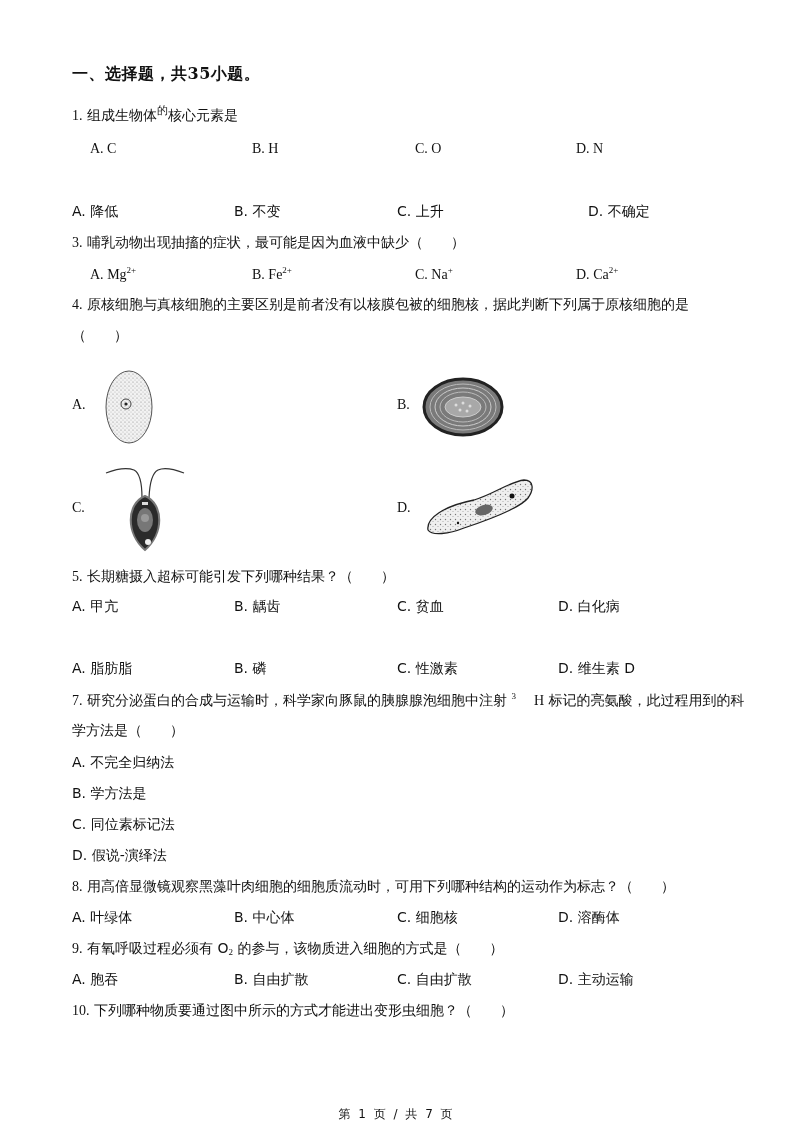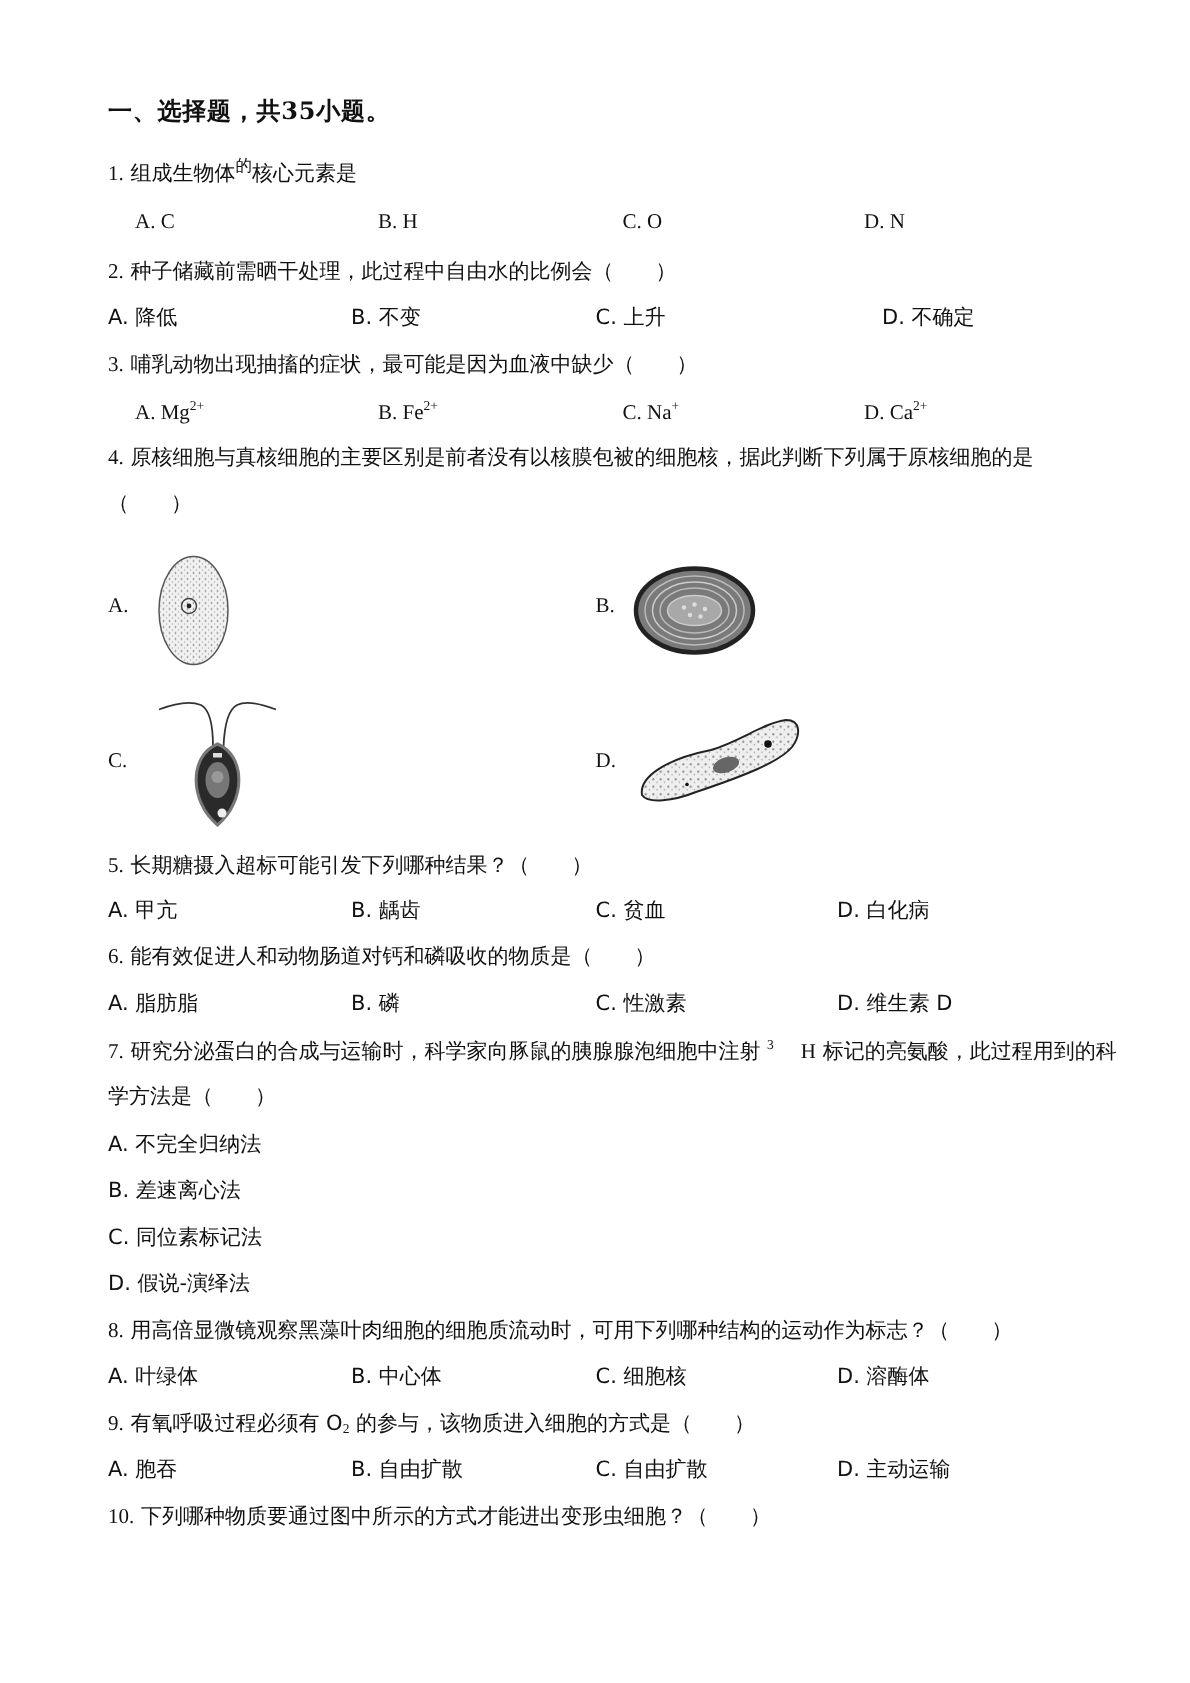--- a/index.html
+++ b/index.html
@@ -31,24 +31,20 @@
 
   <div class="line" style="top:107px">
     <span class="num">1.</span>
     <span>组成生物体</span><span class="raised">的</span><span>核心元素是</span>
   </div>
   <div class="opt latin" style="left:72px;top:141px">A. C</div>
   <div class="opt latin" style="left:234px;top:141px">B. H</div>
   <div class="opt latin" style="left:397px;top:141px">C. O</div>
   <div class="opt latin" style="left:558px;top:141px">D. N</div>
 
-  <div class="line" style="top:172px">
-    <span class="num">2.</span>
-    <span>种子储藏前需晒干处理，此过程中自由水的比例会（　　）</span>
-  </div>
   <div class="opt" style="left:72px;top:203px">A.  降低</div>
   <div class="opt" style="left:234px;top:203px">B.  不变</div>
   <div class="opt" style="left:397px;top:203px">C.  上升</div>
   <div class="opt" style="left:588px;top:203px">D.  不确定</div>
 
   <div class="line" style="top:234px">
     <span class="num">3.</span>
     <span>哺乳动物出现抽搐的症状，最可能是因为血液中缺少（　　）</span>
   </div>
   <div class="opt latin" style="left:72px;top:265px">
@@ -126,36 +122,32 @@
 
   <div class="line" style="top:568px">
     <span class="num">5.</span>
     <span>长期糖摄入超标可能引发下列哪种结果？（　　）</span>
   </div>
   <div class="opt" style="left:72px;top:598px">A.  甲亢</div>
   <div class="opt" style="left:234px;top:598px">B.  龋齿</div>
   <div class="opt" style="left:397px;top:598px">C.  贫血</div>
   <div class="opt" style="left:558px;top:598px">D.  白化病</div>
 
-  <div class="line" style="top:629px">
-    <span class="num">6.</span>
-    <span>能有效促进人和动物肠道对钙和磷吸收的物质是（　　）</span>
-  </div>
   <div class="opt" style="left:72px;top:660px">A.  脂肪脂</div>
   <div class="opt" style="left:234px;top:660px">B.  磷</div>
   <div class="opt" style="left:397px;top:660px">C.  性激素</div>
   <div class="opt" style="left:558px;top:660px">D.  维生素 D</div>
 
   <div class="line" style="top:691px">
     <span class="num">7.</span>
     <span>研究分泌蛋白的合成与运输时，科学家向豚鼠的胰腺腺泡细胞中注射 </span><sup>3</sup><span class="latin">H</span><span> 标记的亮氨酸，此过程用到的科</span>
   </div>
   <div class="line" style="top:722px">学方法是（　　）</div>
   <div class="opt" style="left:72px;top:754px">A.  不完全归纳法</div>
-  <div class="opt" style="left:72px;top:785px">B.  差速离心法</div>
+  <div class="opt" style="left:72px;top:785px">B.  学方法是</div>
   <div class="opt" style="left:72px;top:816px">C.  同位素标记法</div>
   <div class="opt" style="left:72px;top:847px">D.  假说-演绎法</div>
 
   <div class="line" style="top:878px">
     <span class="num">8.</span>
     <span>用高倍显微镜观察黑藻叶肉细胞的细胞质流动时，可用下列哪种结构的运动作为标志？（　　）</span>
   </div>
   <div class="opt" style="left:72px;top:909px">A.  叶绿体</div>
   <div class="opt" style="left:234px;top:909px">B.  中心体</div>
   <div class="opt" style="left:397px;top:909px">C.  细胞核</div>
@@ -168,13 +160,14 @@
   <div class="opt" style="left:72px;top:971px">A.  胞吞</div>
   <div class="opt" style="left:234px;top:971px">B.  自由扩散</div>
   <div class="opt" style="left:397px;top:971px">C.  自由扩散</div>
   <div class="opt" style="left:558px;top:971px">D.  主动运输</div>
 
   <div class="line" style="top:1002px">
     <span class="num">10.</span>
     <span>下列哪种物质要通过图中所示的方式才能进出变形虫细胞？（　　）</span>
   </div>
 
+  <div class="footer">第 1 页 / 共 7 页</div>
 </div>
 
 </body></html>

